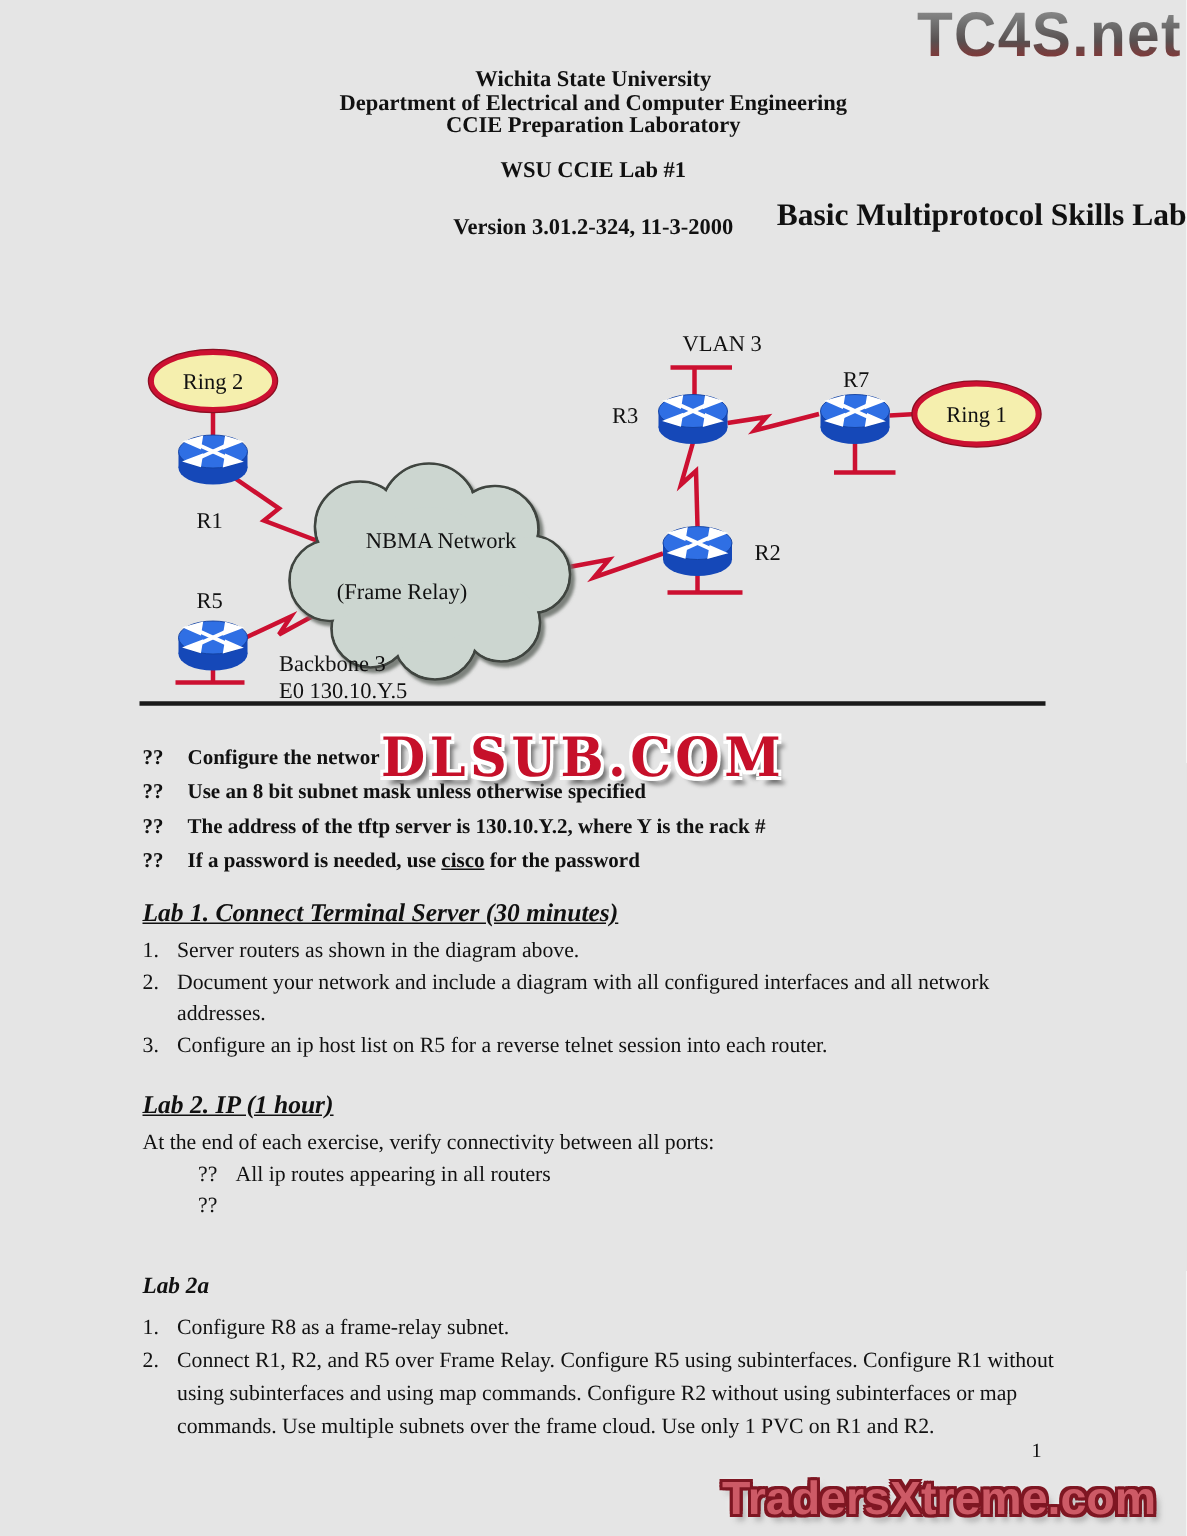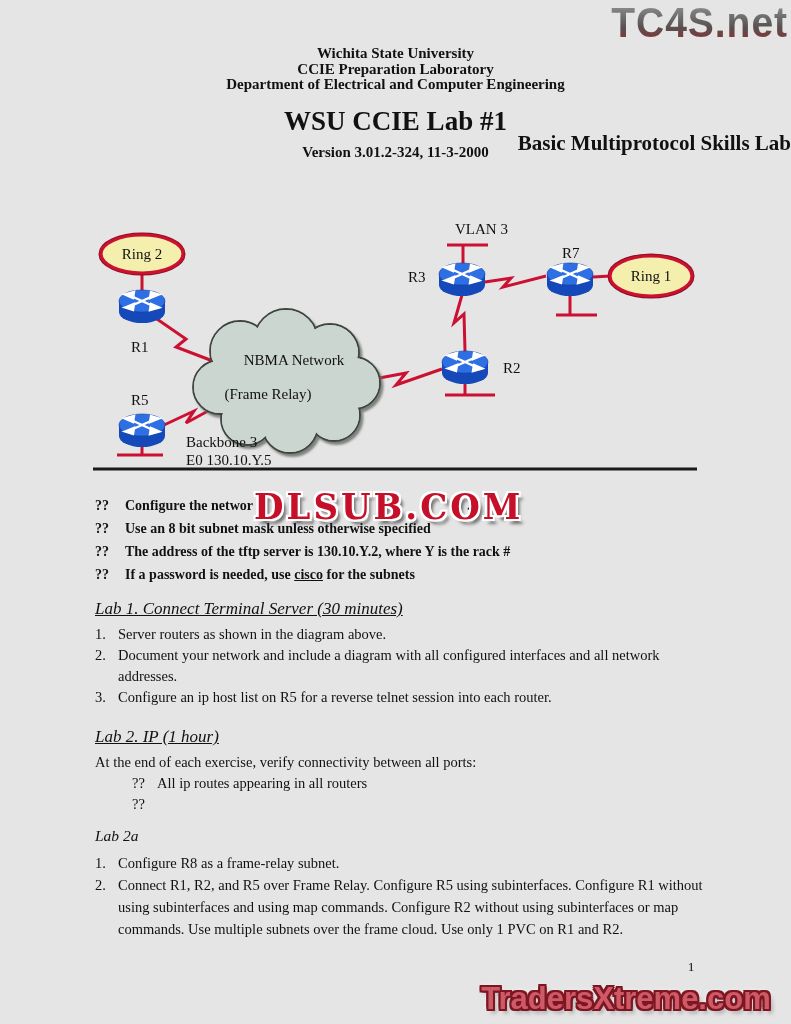--- a/index.html
+++ b/index.html
@@ -25,21 +25,21 @@
     text-shadow:
       -2px -2px 0 #7e1622, 2px -2px 0 #7e1622, -2px 2px 0 #7e1622, 2px 2px 0 #7e1622,
       -2px 0 0 #7e1622, 2px 0 0 #7e1622, 0 -2px 0 #7e1622, 0 2px 0 #7e1622,
       0 0 6px #ffffff, 3px 4px 4px rgba(120,120,120,0.75);
   }
 
   
   .doc-header { position:absolute; top:46px; left:0; width:791px; text-align:center; }
   .doc-header .small { font-size:15px; font-weight:bold; line-height:15.5px; }
   .title1 { position:absolute; top:106px; left:0; width:791px; text-align:center;
-            font-size:27px; font-weight:bold; }
+            font-size:15px; font-weight:bold; }
   .title2 { position:absolute; top:131px; left:0; width:791px; text-align:right;
             font-size:21px; font-weight:bold; }
   .version { position:absolute; top:144px; left:0; width:791px; text-align:center;
              font-size:15px; font-weight:bold; }
 
   
   .diagram { position:absolute; left:90px; top:213px; width:620px; height:264px; }
   .diagram svg { display:block; }
   .dg-label { font-family:"Liberation Serif", serif; font-size:15px; fill:#111; }
 
@@ -59,43 +59,43 @@
            font-size:14px; font-weight:bold; line-height:23px; }
   .note { position:relative; padding-left:30px; }
   .qmark { position:absolute; left:0; }
   .frag  { position:absolute; left:372px; top:0; }
   .u { text-decoration:underline; }
 
   
   .lab { position:absolute; left:95px; width:616px; font-size:14.5px; line-height:21px; }
   .lab1 { top:598px; }
   .lab2 { top:726px; }
-  .lab2a { top:825px; font-size:14.5px; line-height:22px; }
-  .lab-h { font-size:17px; font-weight:normal; font-style:italic;
+  .lab2a { top:847px; font-size:14.5px; line-height:22px; }
+  .lab-h { font-size:17px; font-weight:bold; font-style:italic;
            text-decoration:underline; margin-bottom:5px; }
   .lab-h.nounderline { text-decoration:none; font-size:15.5px; }
   .li { position:relative; padding-left:23px; }
   .li .num { position:absolute; left:0; }
   .qli { position:relative; padding-left:62px; }
   .qli .qmark { left:37px; font-weight:normal; }
 
   .pagenum { position:absolute; left:666px; top:959px; width:50px; text-align:center;
              font-size:13.5px; }
 </style>
 </head>
 <body>
 
 <div class="page">
 
   <div class="tc4s">TC4S.net</div>
 
   <div class="doc-header">
     <div class="small">Wichita State University</div>
+    <div class="small">Department of Electrical and Computer Engineering</div>
     <div class="small">CCIE Preparation Laboratory</div>
-    <div class="small">Department of Electrical and Computer Engineering</div>
   </div>
   <div class="title1">WSU CCIE Lab #1</div>
   <div class="title2">Basic Multiprotocol Skills Lab</div>
   <div class="version">Version 3.01.2-324, 11-3-2000</div>
 
   <div class="diagram">
     <svg width="620" height="264" viewBox="0 0 620 264">
       <defs>
         <g id="router">
           <ellipse cx="0" cy="6" rx="23" ry="11" fill="#1548b8"></ellipse>
@@ -201,21 +201,21 @@
     <div class="note">
       <span class="qmark">??</span>
       <span>Use an 8 bit subnet mask unless otherwise specified</span>
     </div>
     <div class="note">
       <span class="qmark">??</span>
       <span>The address of the tftp server is 130.10.Y.2, where Y is the rack #</span>
     </div>
     <div class="note">
       <span class="qmark">??</span>
-      <span>If a password is needed, use </span><span class="u">cisco</span><span> for the subnets</span>
+      <span>If a password is needed, use </span><span class="u">cisco</span><span> for the password</span>
     </div>
   </div>
 
   <div class="watermark">DLSUB.COM</div>
 
   <div class="lab lab1">
     <div class="lab-h">Lab 1.  Connect Terminal Server (30 minutes)</div>
     <div class="li">
       <span class="num">1.</span>
       <span>Server routers as shown in the diagram above.</span>

